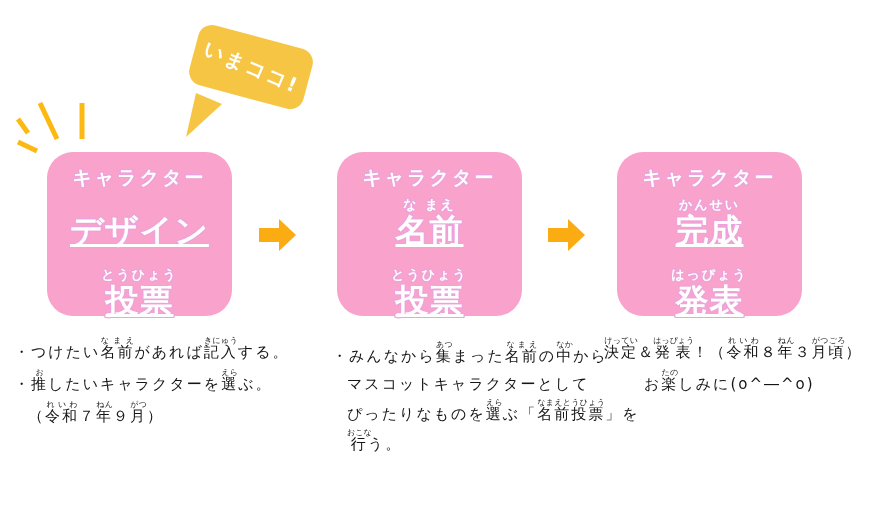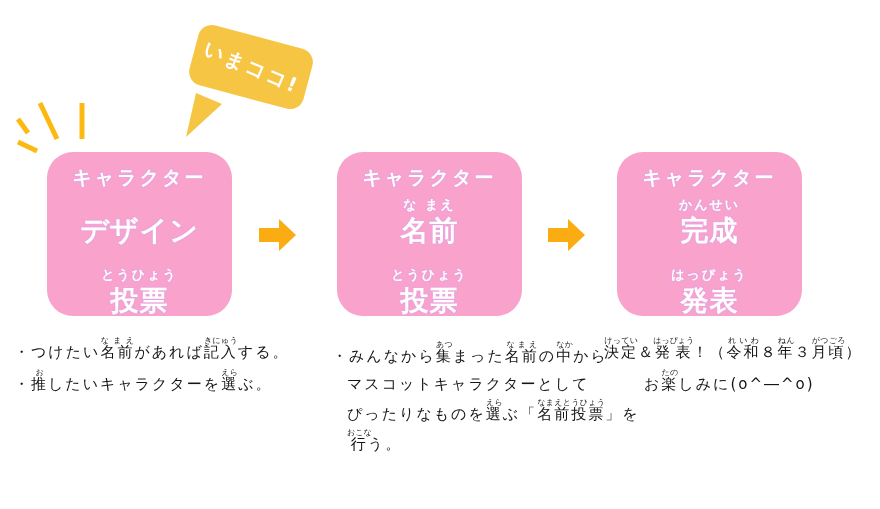--- a/index.html
+++ b/index.html
@@ -67,23 +67,24 @@
   }
   .box-rows { display: flex; flex-direction: column; align-items: center; gap: 12px; }
   .box-row { margin-top: 5px; }
   .furi {
     height: 17px; line-height: 17px;
     font-size: 13px; font-weight: bold; letter-spacing: 2px;
     color: #ffffff; text-shadow: var(--white-outline);
     white-space: nowrap;
   }
   .box-main {
-    font-size: 28px; font-weight: bold; line-height: 36px; letter-spacing: 1px;
+    font-size: 33px; font-weight: bold; line-height: 36px; letter-spacing: 1px;
     color: #ffffff; text-shadow: var(--white-outline);
     white-space: nowrap;
+    text-decoration: underline;
   }
 
   
   .arrow { position: absolute; top: 217px; }
   .arrow.a1 { left: 259px; }
   .arrow.a2 { left: 548px; }
   .arrow polygon { fill: var(--arrow-orange); }
 
   
   .desc {
@@ -165,20 +166,21 @@
         <div class="box-row">
           <div class="furi">はっぴょう</div>
           <div class="box-main">発表</div>
         </div>
       </div>
   </div>
 
   <div class="desc d1">
       <div class="desc-line">・つけたい<ruby>名前<rt>な ま え</rt></ruby>があれば<ruby>記入<rt>きにゅう</rt></ruby>する。</div>
       <div class="desc-line">・<ruby>推<rt>お</rt></ruby>したいキャラクターを<ruby>選<rt>えら</rt></ruby>ぶ。</div>
+      <div class="desc-line" style="padding-left: 14px;">（<ruby>令和<rt>れいわ</rt></ruby>７<ruby>年<rt>ねん</rt></ruby>９<ruby>月<rt>がつ</rt></ruby>）</div>
     </div>
   <div class="desc d2">
       <div class="desc-line">・みんなから<ruby>集<rt>あつ</rt></ruby>まった<ruby>名前<rt>なまえ</rt></ruby>の<ruby>中<rt>なか</rt></ruby>から</div>
       <div class="desc-line" style="padding-left: 15px;">マスコットキャラクターとして</div>
       <div class="desc-line" style="padding-left: 15px;">ぴったりなものを<ruby>選<rt>えら</rt></ruby>ぶ「<ruby>名前投票<rt>なまえとうひょう</rt></ruby>」を</div>
       <div class="desc-line" style="padding-left: 15px;"><ruby>行<rt>おこな</rt></ruby>う。</div>
     </div>
   <div class="desc d3">
       <div class="desc-line" style="padding-left: 12px;"><ruby>決定<rt>けってい</rt></ruby>＆<ruby>発表<rt>はっぴょう</rt></ruby>！（<ruby>令和<rt>れいわ</rt></ruby>８<ruby>年<rt>ねん</rt></ruby>３<ruby>月頃<rt>がつごろ</rt></ruby>）</div>
       <div class="desc-line" style="padding-left: 52px;">お<ruby>楽<rt>たの</rt></ruby>しみに(o^―^o)</div>

